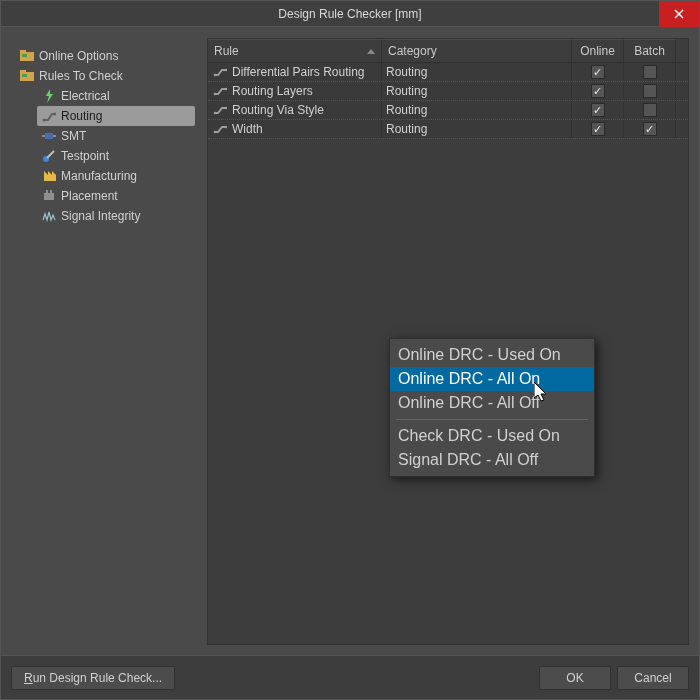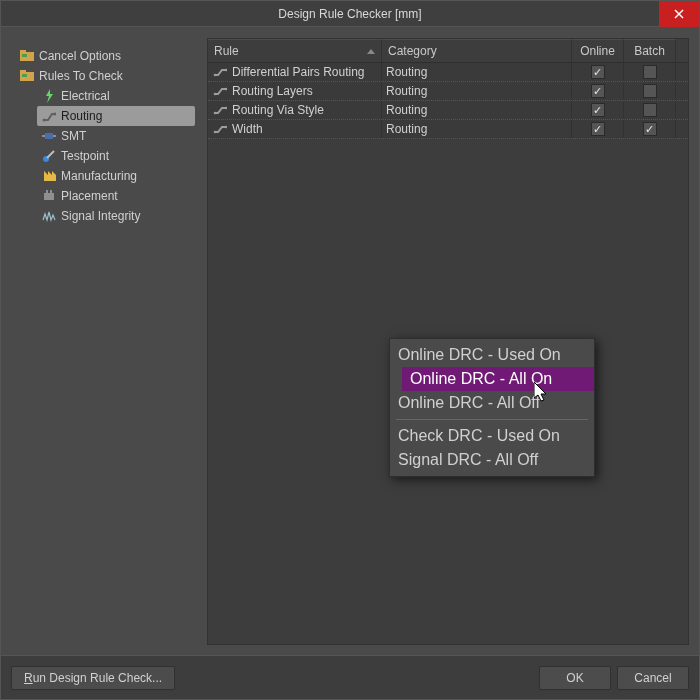--- a/index.html
+++ b/index.html
@@ -141,23 +141,22 @@
     z-index:10;
   }
   .ctxmenu .mi {
     height:24px;
     display:flex; align-items:center;
     padding-left:8px;
     color:#d0d0d0;
     font-size:16px;
   }
   .ctxmenu .mi.hi {
-    background:#701a75;
+    background:#0369a1;
     color:#ffffff;
-    margin-left:12px;
   }
   .ctxmenu .sep {
     height:1px;
     background:#666666;
     margin:4px 6px;
   }
   .cursor {
     position:absolute;
     left: 533px; top: 381px;
     width:16px; height:22px;
@@ -207,21 +206,21 @@
 
     <div class="tree">
       <div class="tree-item">
         <span class="icon">
           <svg width="14" height="12" viewBox="0 0 14 12">
               <rect x="0" y="2" width="14" height="9" fill="#d2a34a"></rect>
               <rect x="0" y="0" width="6" height="4" fill="#d2a34a"></rect>
               <rect x="2" y="4" width="5" height="3" fill="#4e9d4e"></rect>
             </svg>
         </span>
-        <span class="label">Cancel Options</span>
+        <span class="label">Online Options</span>
       </div>
       <div class="tree-item">
         <span class="icon">
           <svg width="14" height="12" viewBox="0 0 14 12">
               <rect x="0" y="2" width="14" height="9" fill="#d2a34a"></rect>
               <rect x="0" y="0" width="6" height="4" fill="#d2a34a"></rect>
               <rect x="2" y="4" width="5" height="3" fill="#4e9d4e"></rect>
             </svg>
         </span>
         <span class="label">Rules To Check</span>

